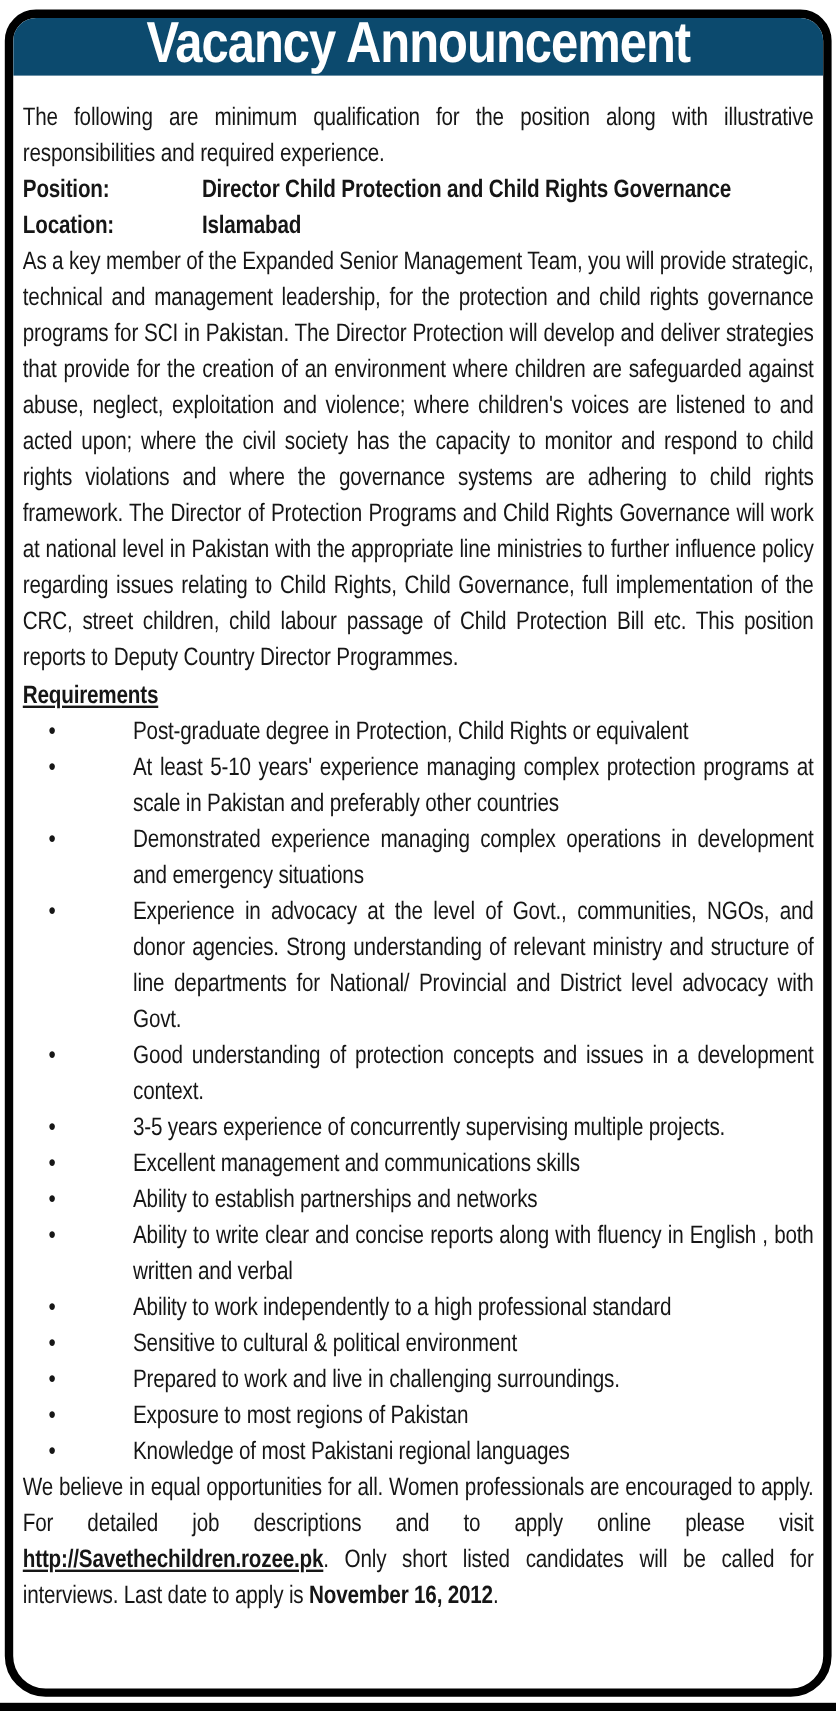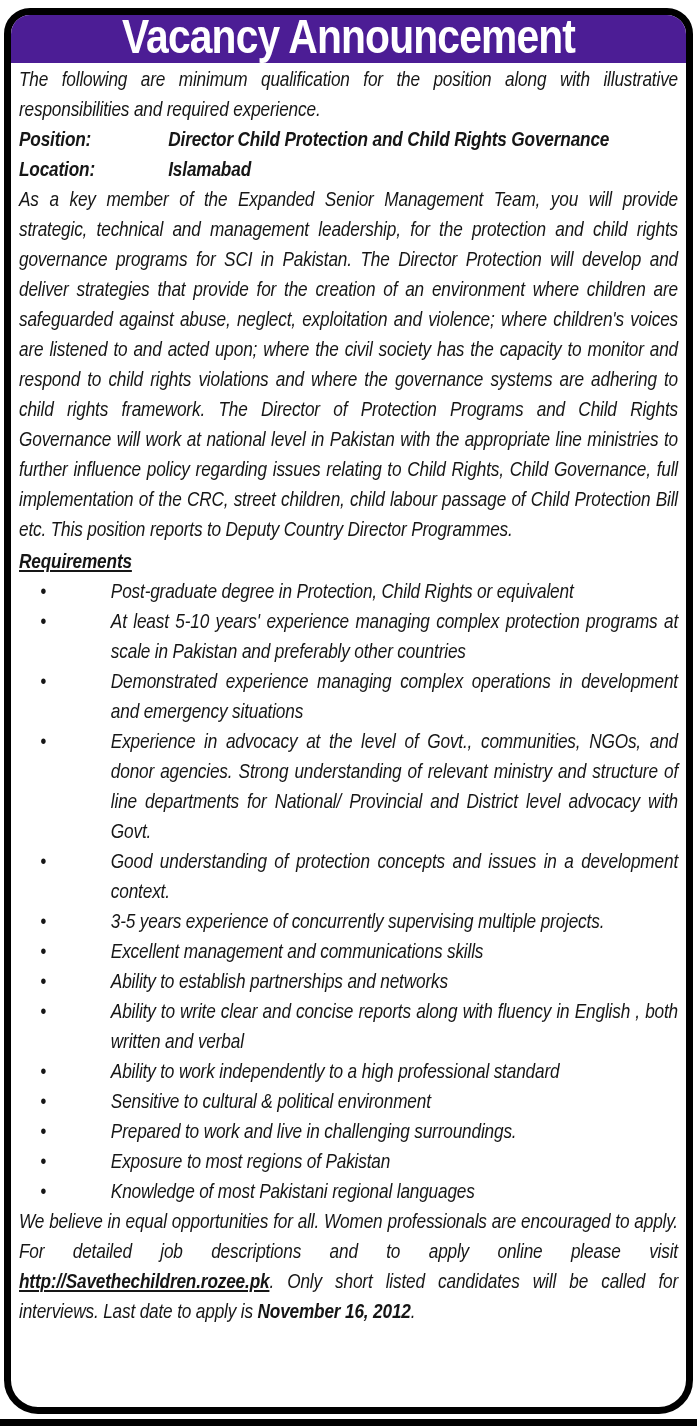--- a/index.html
+++ b/index.html
@@ -23,41 +23,40 @@
     top: 8px;
     width: 689px;
     height: 1406px;
     box-sizing: border-box;
     border: 7px solid #000000;
     border-radius: 26px 26px 34px 34px;
     background: #ffffff;
     overflow: hidden;
   }
   .ad-header {
-    background: #4c1d95;
+    background: #0c4a6e;
     height: 48px;
     display: flex;
     align-items: center;
     justify-content: center;
     overflow: visible;
   }
   .ad-title {
     color: #ffffff;
     font-weight: bold;
     font-size: 48px;
     line-height: 48px;
     letter-spacing: -1px;
     white-space: nowrap;
     transform: scaleX(0.85);
     transform-origin: 50% 50%;
     padding-bottom: 4px;
   }
   .ad-body {
-    padding: 1px 8px 0 8px;
-    font-style: italic;
+    padding: 20px 8px 0 8px;
   }
   
   .squeeze {
     width: calc(100% / 0.82);
     transform: scaleX(0.82);
     transform-origin: 0 0;
     font-size: 21px;
     line-height: 30px;
     letter-spacing: -0.2px;
     color: #161616;

